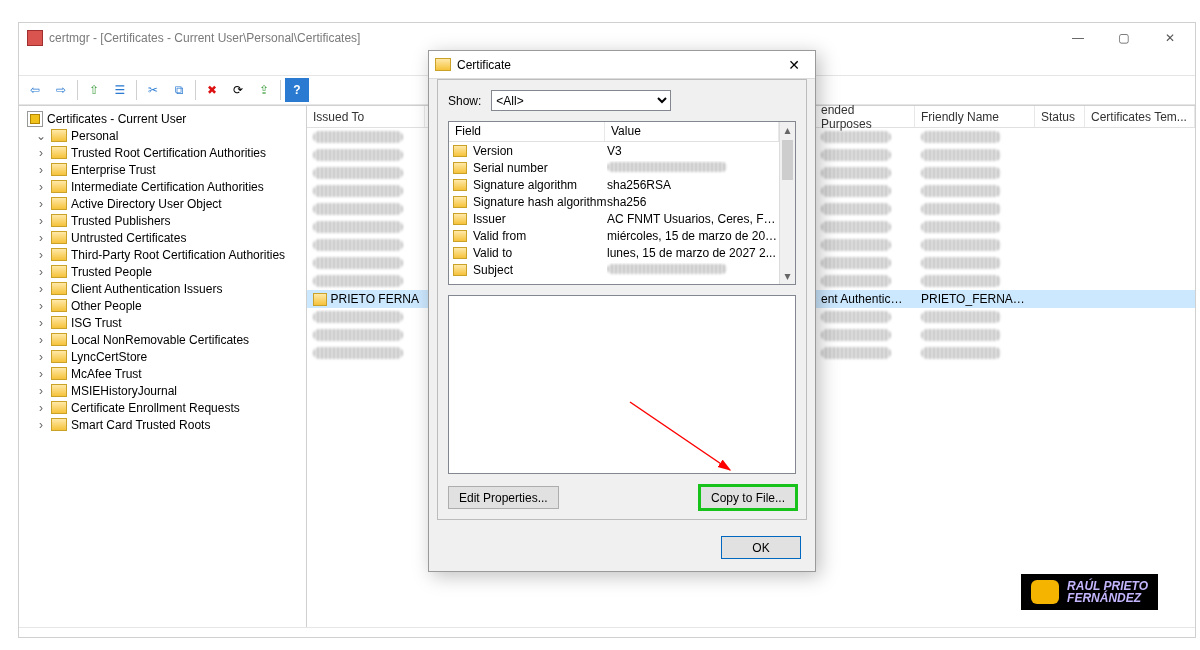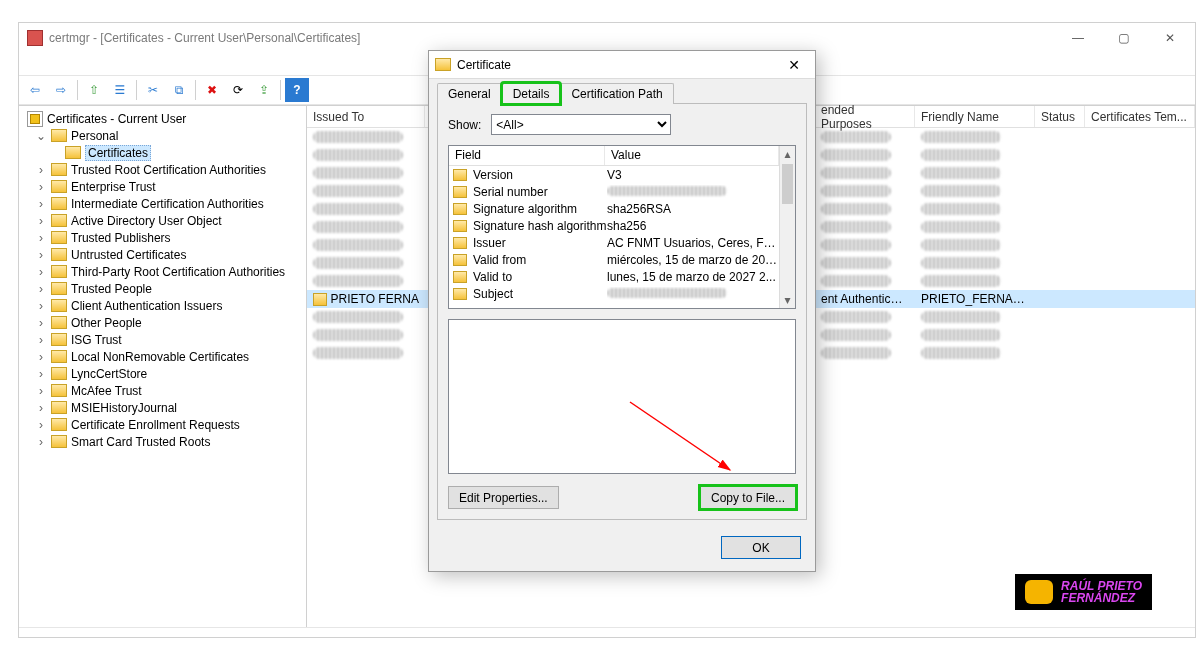--- a/index.html
+++ b/index.html
@@ -56,21 +56,21 @@
   .scroll-stub { position:absolute; right:0; top:0; bottom:0; width:16px; background:#f0f0f0; border-left:1px solid #dcdcdc; }
   .scroll-stub .up, .scroll-stub .dn { height:16px; display:flex; align-items:center; justify-content:center; color:#666; }
   .scroll-stub .thumb { position:absolute; left:2px; right:2px; top:18px; height:40px; background:#cdcdcd; }
   .detail-box { margin-top: 10px; border: 1px solid #828790; background: #fff; flex: 1; }
   .dlg-buttons { margin-top: 12px; display: flex; justify-content: space-between; gap: 8px; }
   .btn { min-width: 96px; height: 23px; border: 1px solid #adadad; background: #e1e1e1; display: flex; align-items: center; justify-content: center; padding: 0 10px; }
   .btn.hl { outline: 3px solid #17c21a; outline-offset: -1px; background: #e1e1e1; }
   .dlg-ok-row { padding: 8px 14px 12px 0; display: flex; justify-content: flex-end; }
   .btn.ok { border: 1px solid #0067c0; min-width: 80px; }
   .arrow-svg { position: absolute; left: 430px; top: 52px; width: 386px; height: 520px; pointer-events: none; }
-  .watermark { position: absolute; right: 48px; bottom: 40px; background: #000; color: #d946ef; padding: 6px 10px; display: flex; align-items: center; gap: 8px; font-weight: bold; font-style: italic; }
+  .watermark { position: absolute; right: 42px; bottom: 40px; background: #000; color: #c4b5fd; padding: 6px 10px; display: flex; align-items: center; gap: 8px; font-weight: bold; font-style: italic; }
   .watermark .brain { width: 28px; height: 24px; background: #f5b400; border-radius: 6px; }
   .watermark .txt { line-height: 1; font-size: 13px; }
   .statusbar { height: 10px; border-top: 1px solid #e6e6e6; }
 </style>
 </head>
 <body>
 
 <div class="window">
   <div class="titlebar">
     <div class="title-icon"></div>
@@ -109,24 +109,20 @@
     <div class="tree">
       <div class="tree-row" style="padding-left:2px">
         <span class="root-ico"></span>
         <span class="lbl">Certificates - Current User</span>
       </div>
       <div class="tree-row" style="padding-left:14px">
         <span class="tw">⌄</span>
         <span class="folder"></span>
         <span class="lbl">Personal</span>
       </div>
-      <div class="tree-row sel" style="padding-left:40px">
-        <span class="folder"></span>
-        <span class="lbl">Certificates</span>
-      </div>
       <div id="tree-rest">
           <div class="tree-row" style="padding-left: 14px;">
             <span class="tw">›</span>
             <span class="folder"></span>
             <span class="lbl">Trusted Root Certification Authorities</span>
           </div>
           <div class="tree-row" style="padding-left: 14px;">
             <span class="tw">›</span>
             <span class="folder"></span>
             <span class="lbl">Enterprise Trust</span>
@@ -377,25 +373,20 @@
   </div>
   <div class="statusbar"></div>
 </div>
 
 <div class="dialog">
   <div class="dlg-title">
     <span class="ico"></span>
     <span class="t">Certificate</span>
     <span class="dlg-close">✕</span>
   </div>
-  <div class="tab-strip">
-    <div class="tab">General</div>
-    <div class="tab active details-hl">Details</div>
-    <div class="tab">Certification Path</div>
-  </div>
   <div class="tab-panel">
     <div class="show-row">
       <span>Show:</span>
       <select>
         <option>&lt;All&gt;</option>
       </select>
     </div>
     <div class="field-list">
       <div class="hdr">
         <div class="h" style="width:156px">Field</div>

